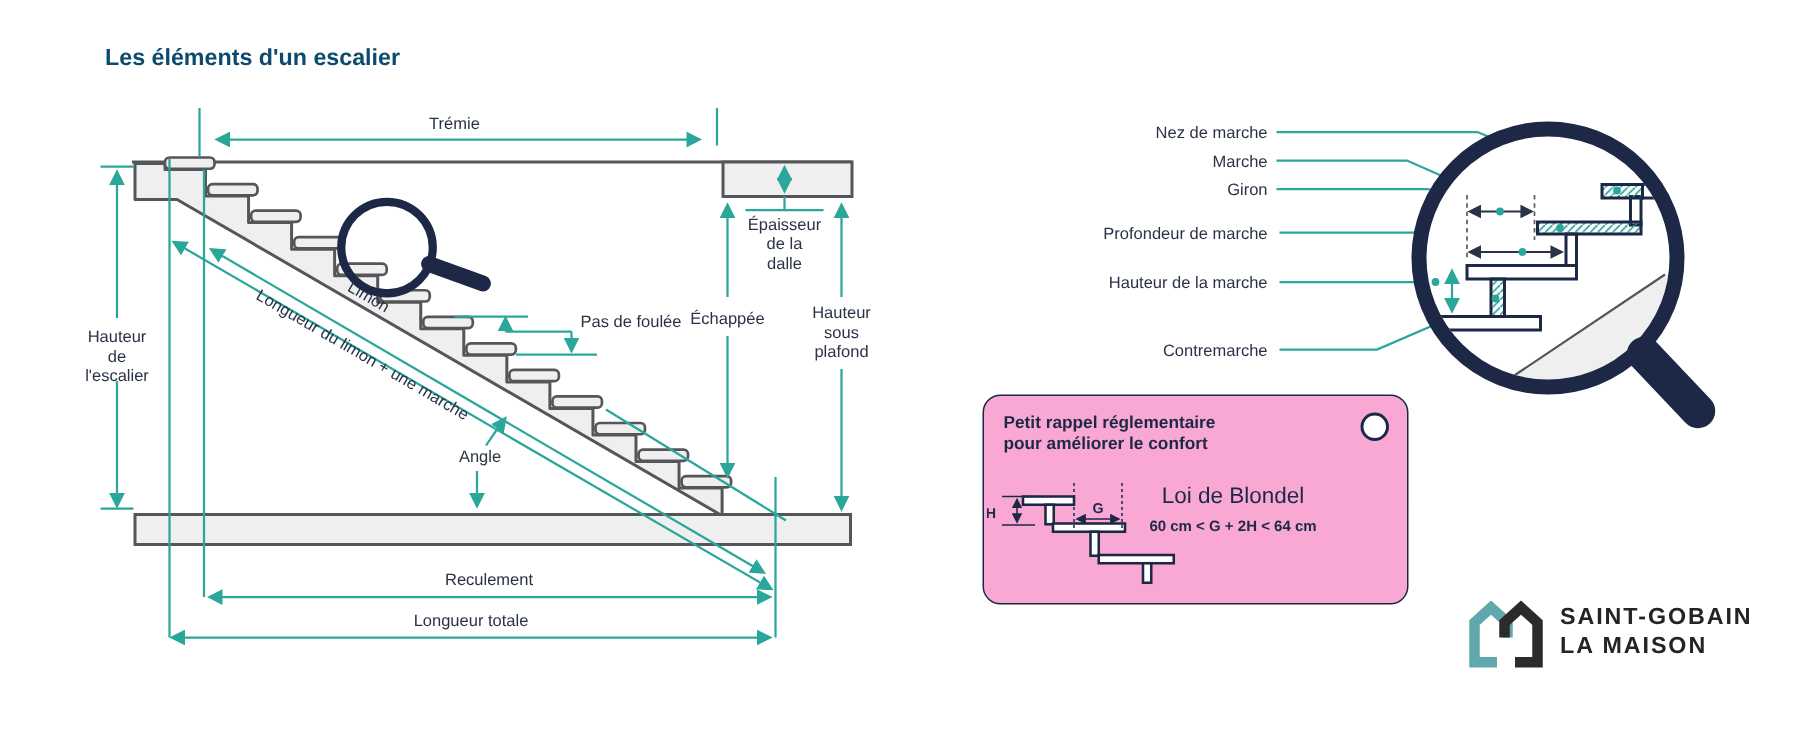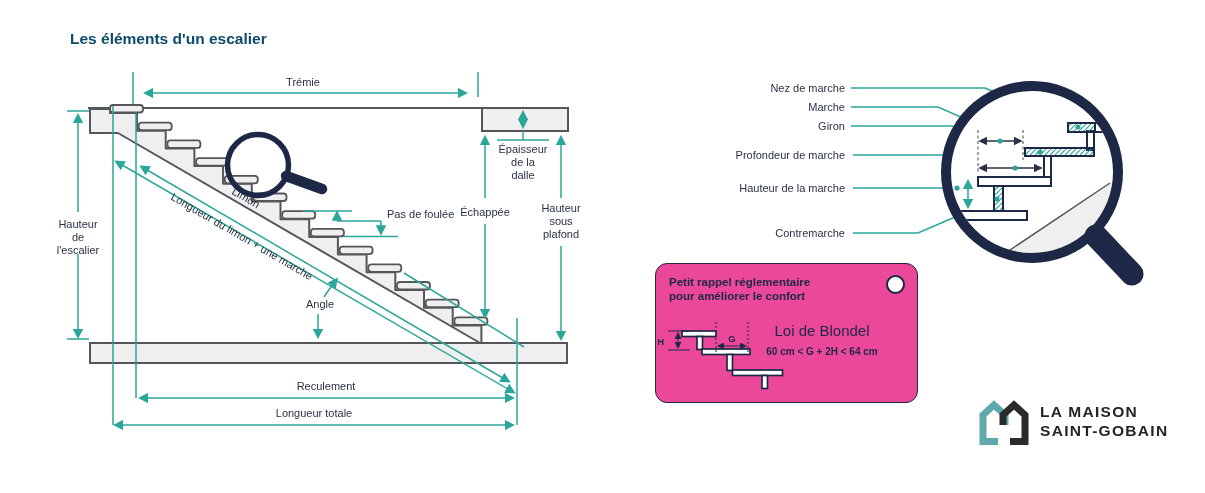--- a/index.html
+++ b/index.html
@@ -3,22 +3,22 @@
 <meta charset="utf-8">
 <style>
   html,body{margin:0;padding:0;background:#fff;}
   #stage{position:relative;width:1205px;height:493px;background:#fff;overflow:hidden;
          font-family:"Liberation Sans",sans-serif;color:#2A3245;}
   .abs{position:absolute;}
   #main-title{left:70px;top:30px;font-size:15.5px;font-weight:bold;color:#0c4a6e;}
   svg text{font-family:"Liberation Sans",sans-serif;font-size:11px;fill:#2A3245;}
   svg text.rot{font-size:11px;}
   
-  #card{left:655px;top:263px;width:263px;height:140px;border:1.6px solid #1D2847;
-        border-radius:12px;background:#ec4899;box-sizing:border-box;}
+  #card{left:655px;top:263px;width:284px;height:140px;border:1.6px solid #1D2847;
+        border-radius:12px;background:#f9a8d4;box-sizing:border-box;}
   #card .card-title{position:absolute;left:13px;top:11px;font-size:11.5px;font-weight:bold;
         color:#1D2847;line-height:14px;}
   #card .hole{position:absolute;right:12px;top:11px;width:15px;height:15px;border:2.6px solid #1D2847;
         border-radius:50%;background:#fff;}
   #card .law{position:absolute;left:100px;top:58px;width:132px;text-align:center;color:#1D2847;}
   #card .law .law-title{font-size:15px;font-weight:normal;}
   #card .law .law-formula{font-size:10px;margin-top:7px;font-weight:bold;}
   
   #logo-text{left:1040px;top:402px;font-size:15.5px;font-weight:700;letter-spacing:1.3px;
         color:#242424;line-height:19px;}
@@ -235,17 +235,17 @@
     </div>
   </div>
 
   <svg class="abs" style="left:976px;top:398px" width="58" height="50" viewBox="0 0 58 50">
     <g fill="none" stroke-width="7">
       <path d="M29,17 L18,7 L7,17 L7,43.5 L22,43.5 M29,17 L29,27" stroke="#5FA8AC"></path>
       <path d="M27,27 L27,17 L38,7 L49,17 L49,43.5 L34,43.5" stroke="#2B2B2B"></path>
     </g>
   </svg>
   <div id="logo-text" class="abs">
+    <div>SAINT-GOBAIN</div>
     <div>LA MAISON</div>
-    <div>SAINT-GOBAIN</div>
   </div>
 
 </div>
 
 </body></html>

